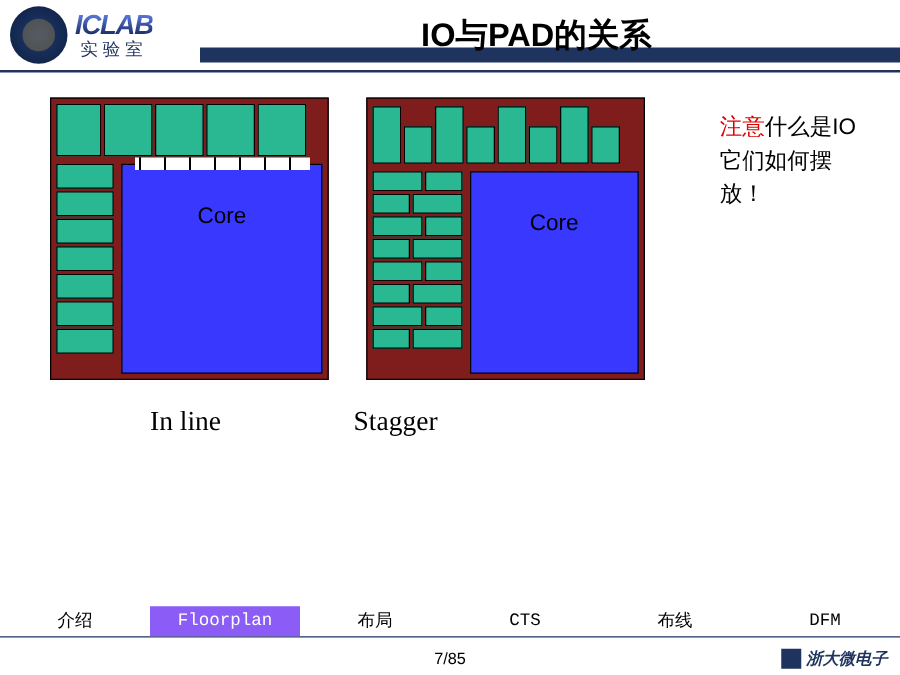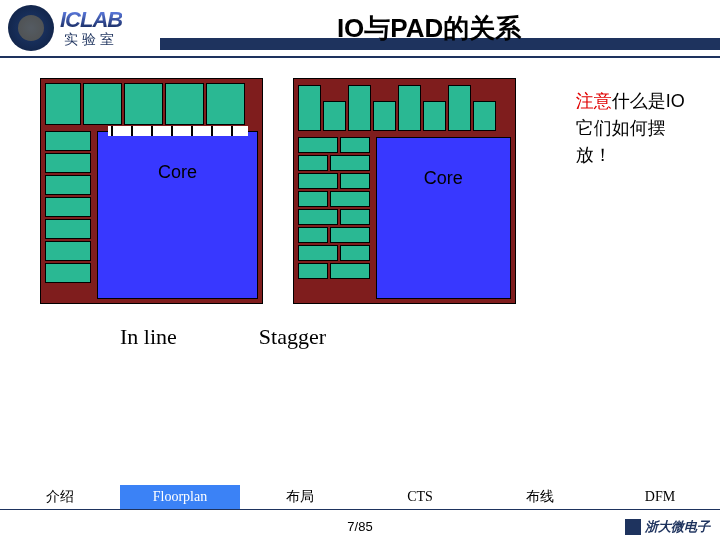--- a/index.html
+++ b/index.html
@@ -149,40 +149,40 @@
   }
   .note {
     font-size: 18px;
     line-height: 1.5;
     margin-left: 30px;
     margin-top: 10px;
   }
   .note .red { color: #e00000; margin-top: 36px; }
   .caps {
     display: flex;
-    gap: 82px;
+    gap: 106px;
     margin-top: 20px;
     font-size: 22px;
     font-family: "Times New Roman", serif;
   }
   .caps .c1 { margin-left: 80px; }
   .bottom-nav {
     position: absolute;
     left: 0; right: 0; bottom: 30px;
     display: flex;
     font-size: 14px;
     align-items: center;
   }
   .nav-item {
     flex: 1; text-align: center;
     padding: 4px 16px;
-    font-family: Liberation Serif, serif;
+    font-family: Liberation Mono, monospace;
   }
   .nav-highlight {
-    background: #3b82f6;
+    background: #8b5cf6;
     color: #fff;
   }
   .nav-line {
     position: absolute;
     left: 0; right: 0; bottom: 30px;
     border-bottom: 1px solid #1e335e;
   }
   .page-num {
     position: absolute;
     left: 0; right: 0; bottom: 6px;

